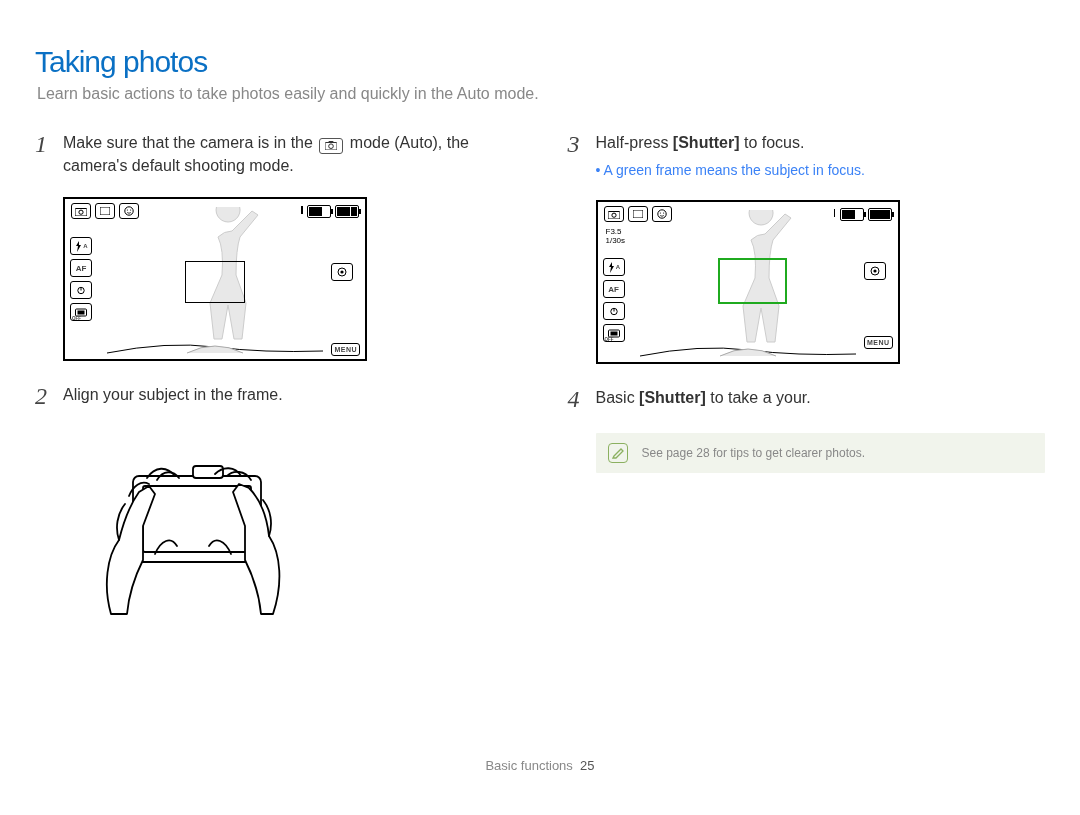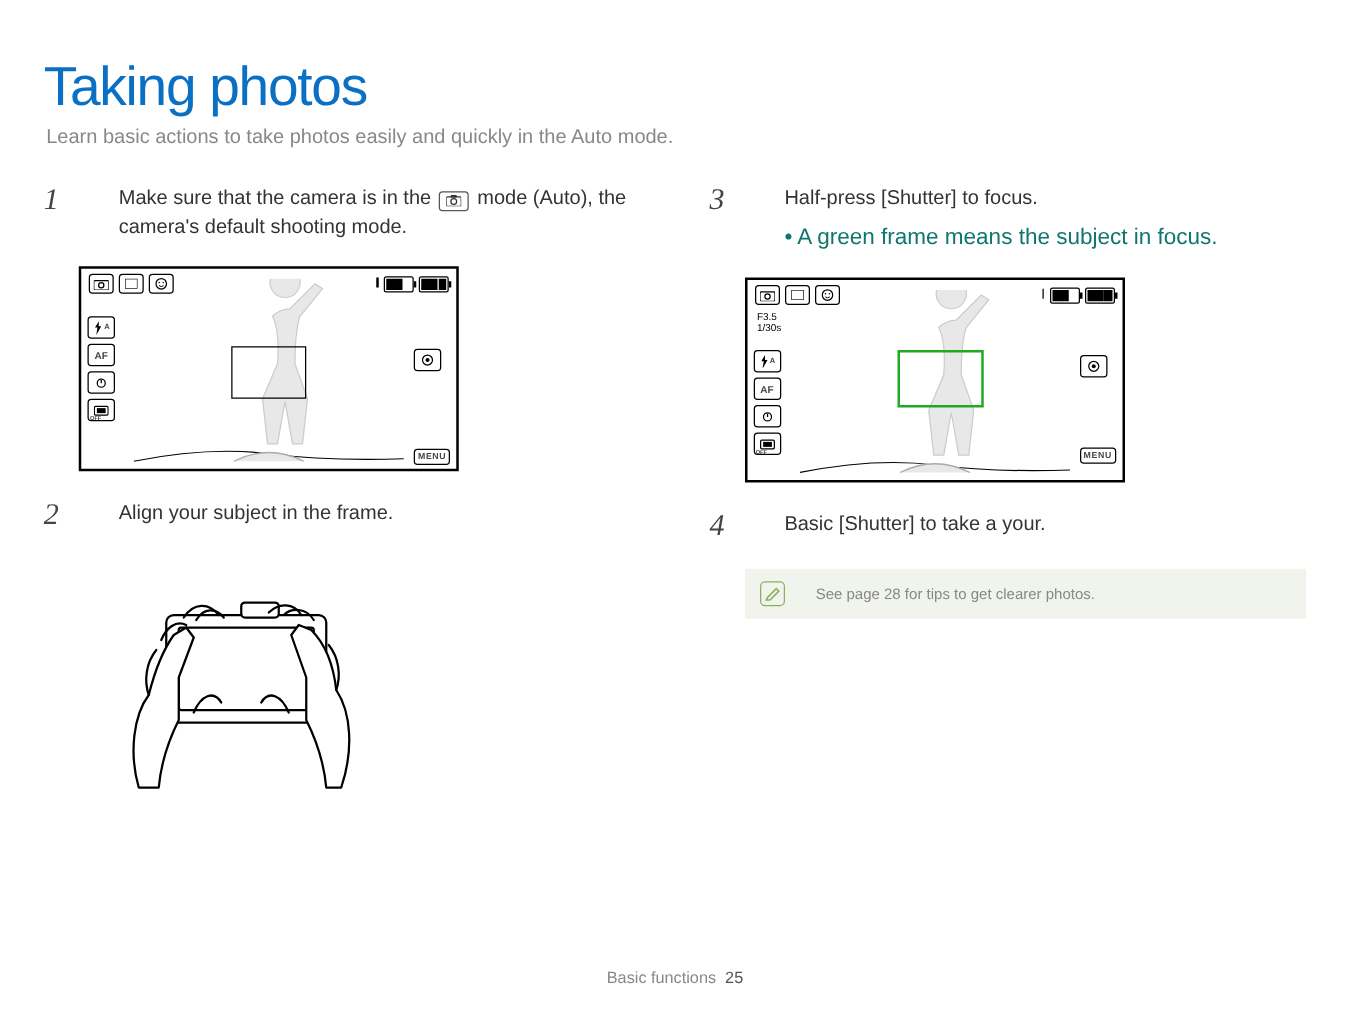--- a/index.html
+++ b/index.html
@@ -6,21 +6,21 @@
     margin: 0;
     padding: 45px 35px 0 35px;
     width: 1010px;
     height: 770px;
     font-family: Arial, Helvetica, sans-serif;
     color: #444;
     position: relative;
     background: #fff;
   }
   .title {
-    font-size: 44px;
+    font-size: 30px;
     color: #0a70c4;
     font-weight: 400;
     letter-spacing: -1px;
     margin: 0 0 6px 0;
   }
   .subtitle {
     font-size: 16px;
     color: #888;
     margin: 0 0 28px 2px;
   }
@@ -43,31 +43,30 @@
     font-family: Georgia, 'Times New Roman', serif;
     width: 28px;
     flex-shrink: 0;
     line-height: 1.1;
   }
   .step-body {
     flex: 1;
     font-size: 16px;
     color: #333;
     line-height: 1.45;
-    margin-left: 32px;
   }
   .step-body .bullet {
-    font-size: 18px;
-    color: #0f766e;
+    font-size: 14px;
+    color: #3b82f6;
     margin-top: 6px;
   }
   .step-body .bullet::before {
     content: "• ";
   }
-  .bold { font-weight: normal; }
+  .bold { font-weight: bold; }
   .inline-icon {
     display: inline-flex;
     align-items: center;
     justify-content: center;
     width: 22px;
     height: 14px;
     border: 1.2px solid #555;
     border-radius: 3px;
     vertical-align: -2px;
     margin: 0 2px;
@@ -186,33 +185,33 @@
     height: 186px;
     margin: 6px 0 0 28px;
   }
 
   .note {
     background: #f1f4ec;
     padding: 10px 12px;
     margin: 14px 0 0 28px;
     display: flex;
     align-items: center;
-    gap: 25px;
+    gap: 14px;
     font-size: 12px;
     color: #888;
     border-radius: 1px;
   }
   .note-icon {
     width: 18px; height: 18px; border:1.4px solid #8bb060; border-radius:4px;
     display:flex; align-items:center; justify-content:center; color:#8bb060; flex-shrink:0;
   }
   .footer {
     position: absolute;
     left: 0; right: 0;
-    bottom: 26px;
+    bottom: 42px;
     text-align: center;
     font-size: 13px;
     color: #888;
   }
   .footer .pg { color:#555; }
 </style>
 </head>
 <body>
 
 <h1 class="title">Taking photos</h1>

